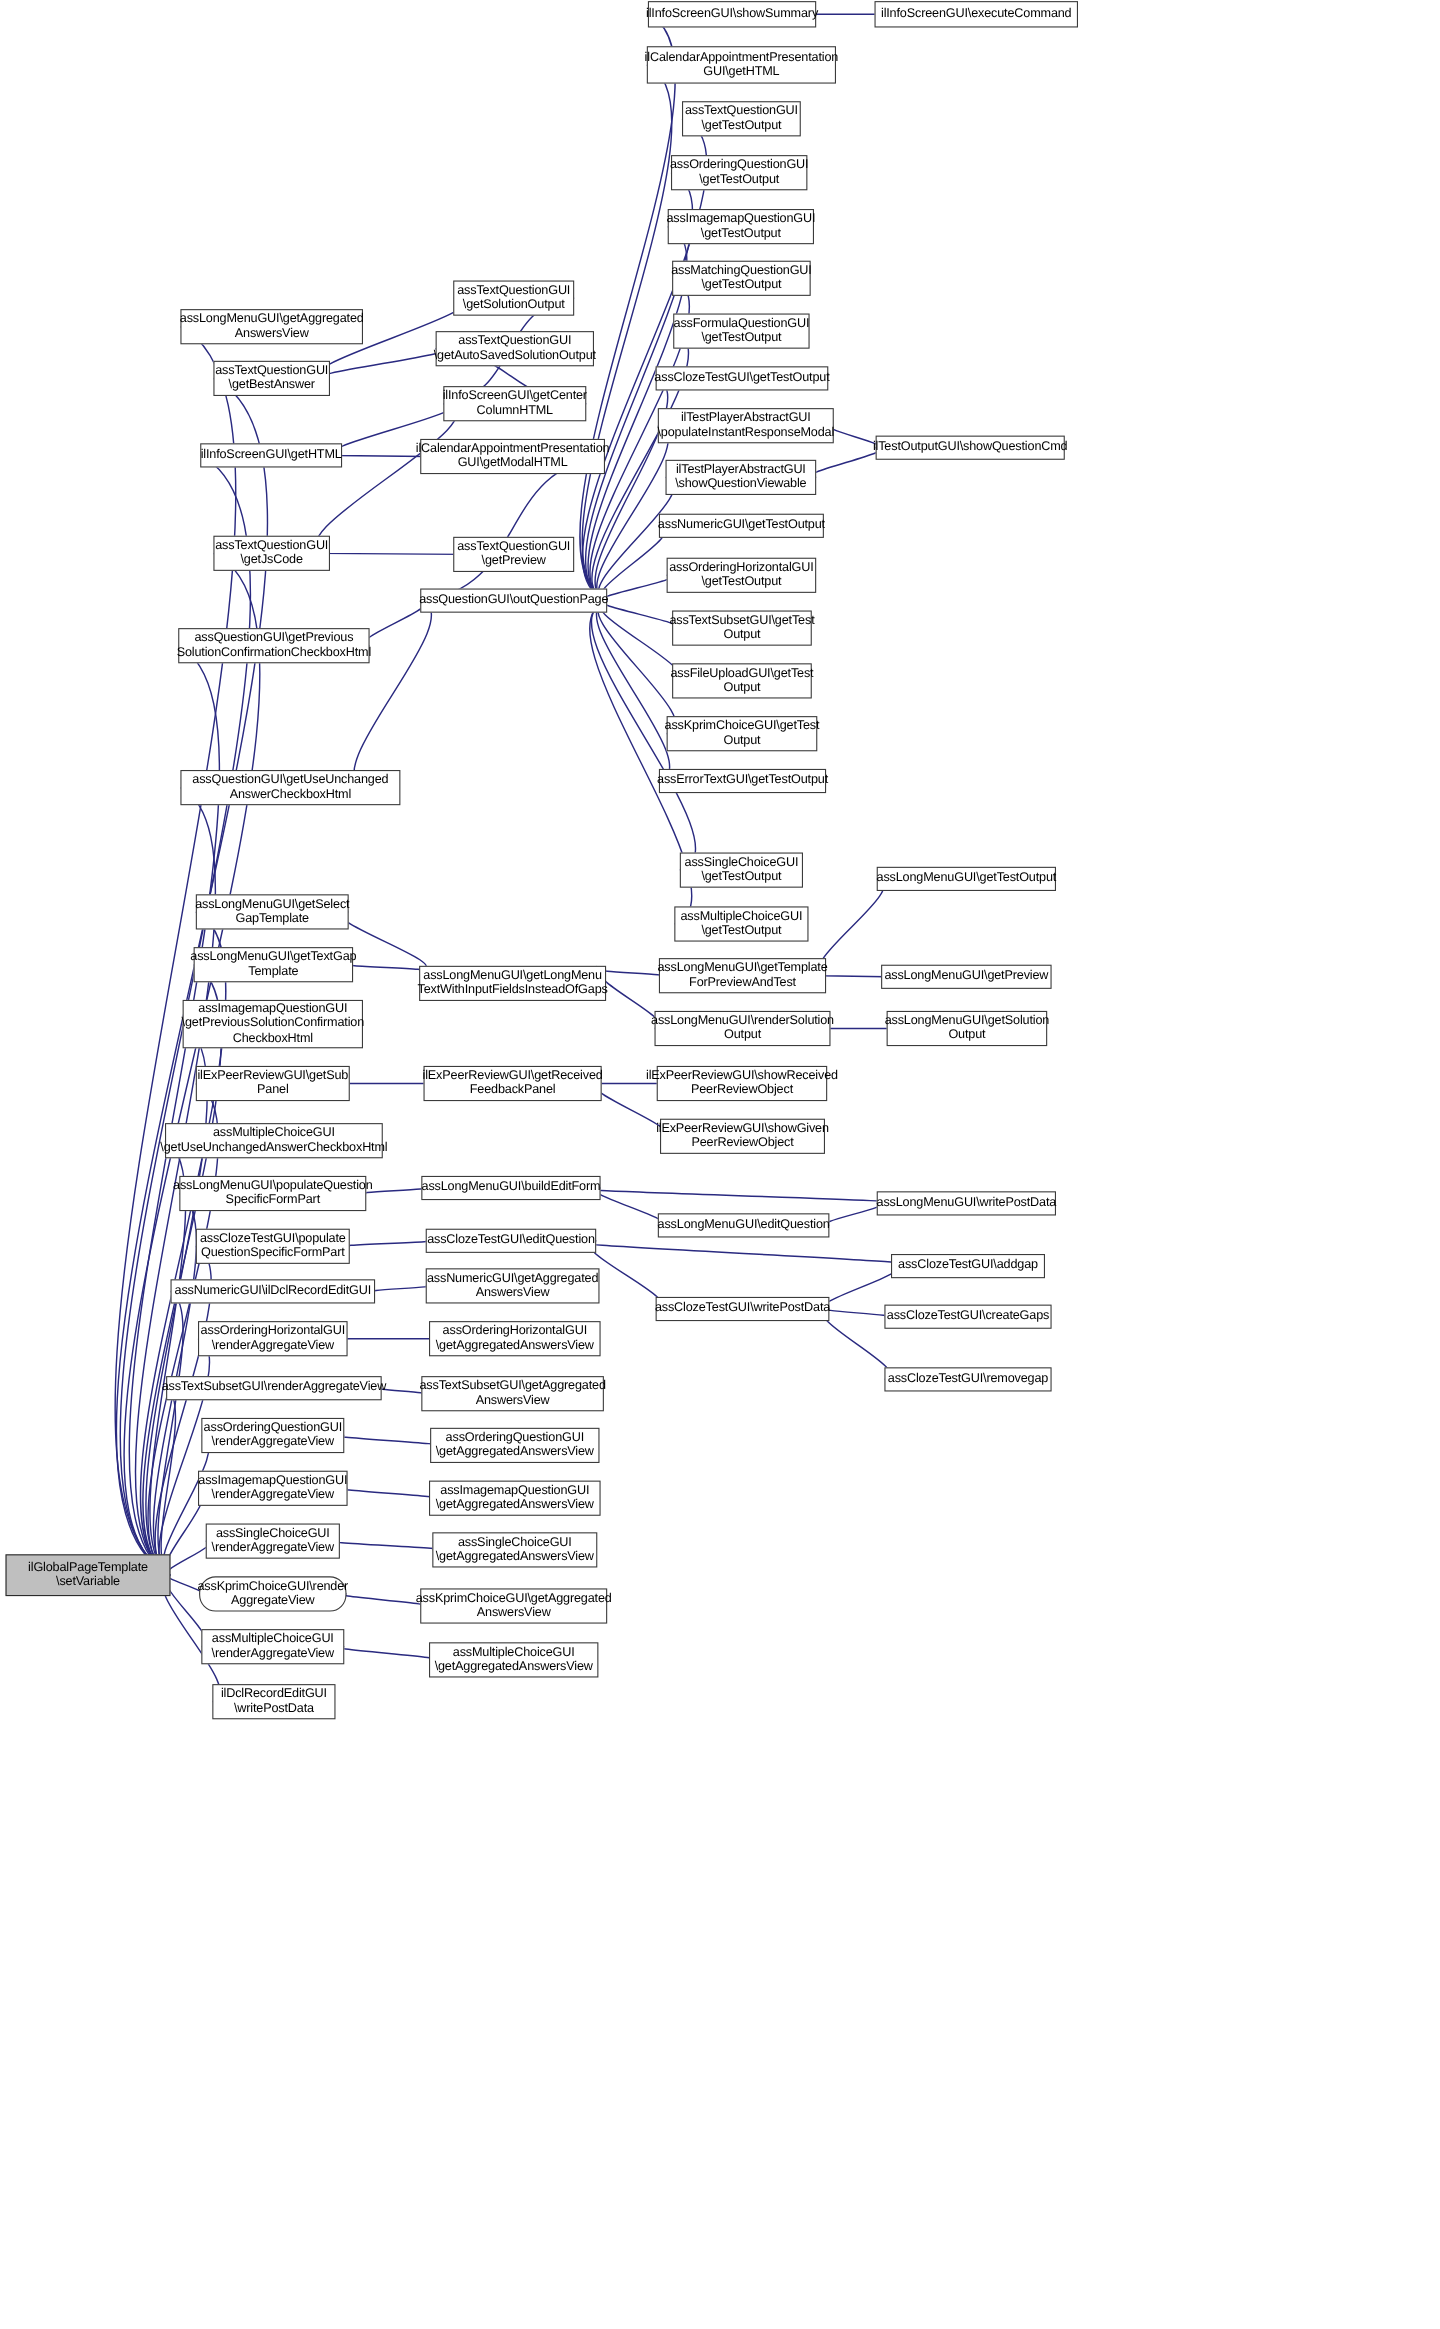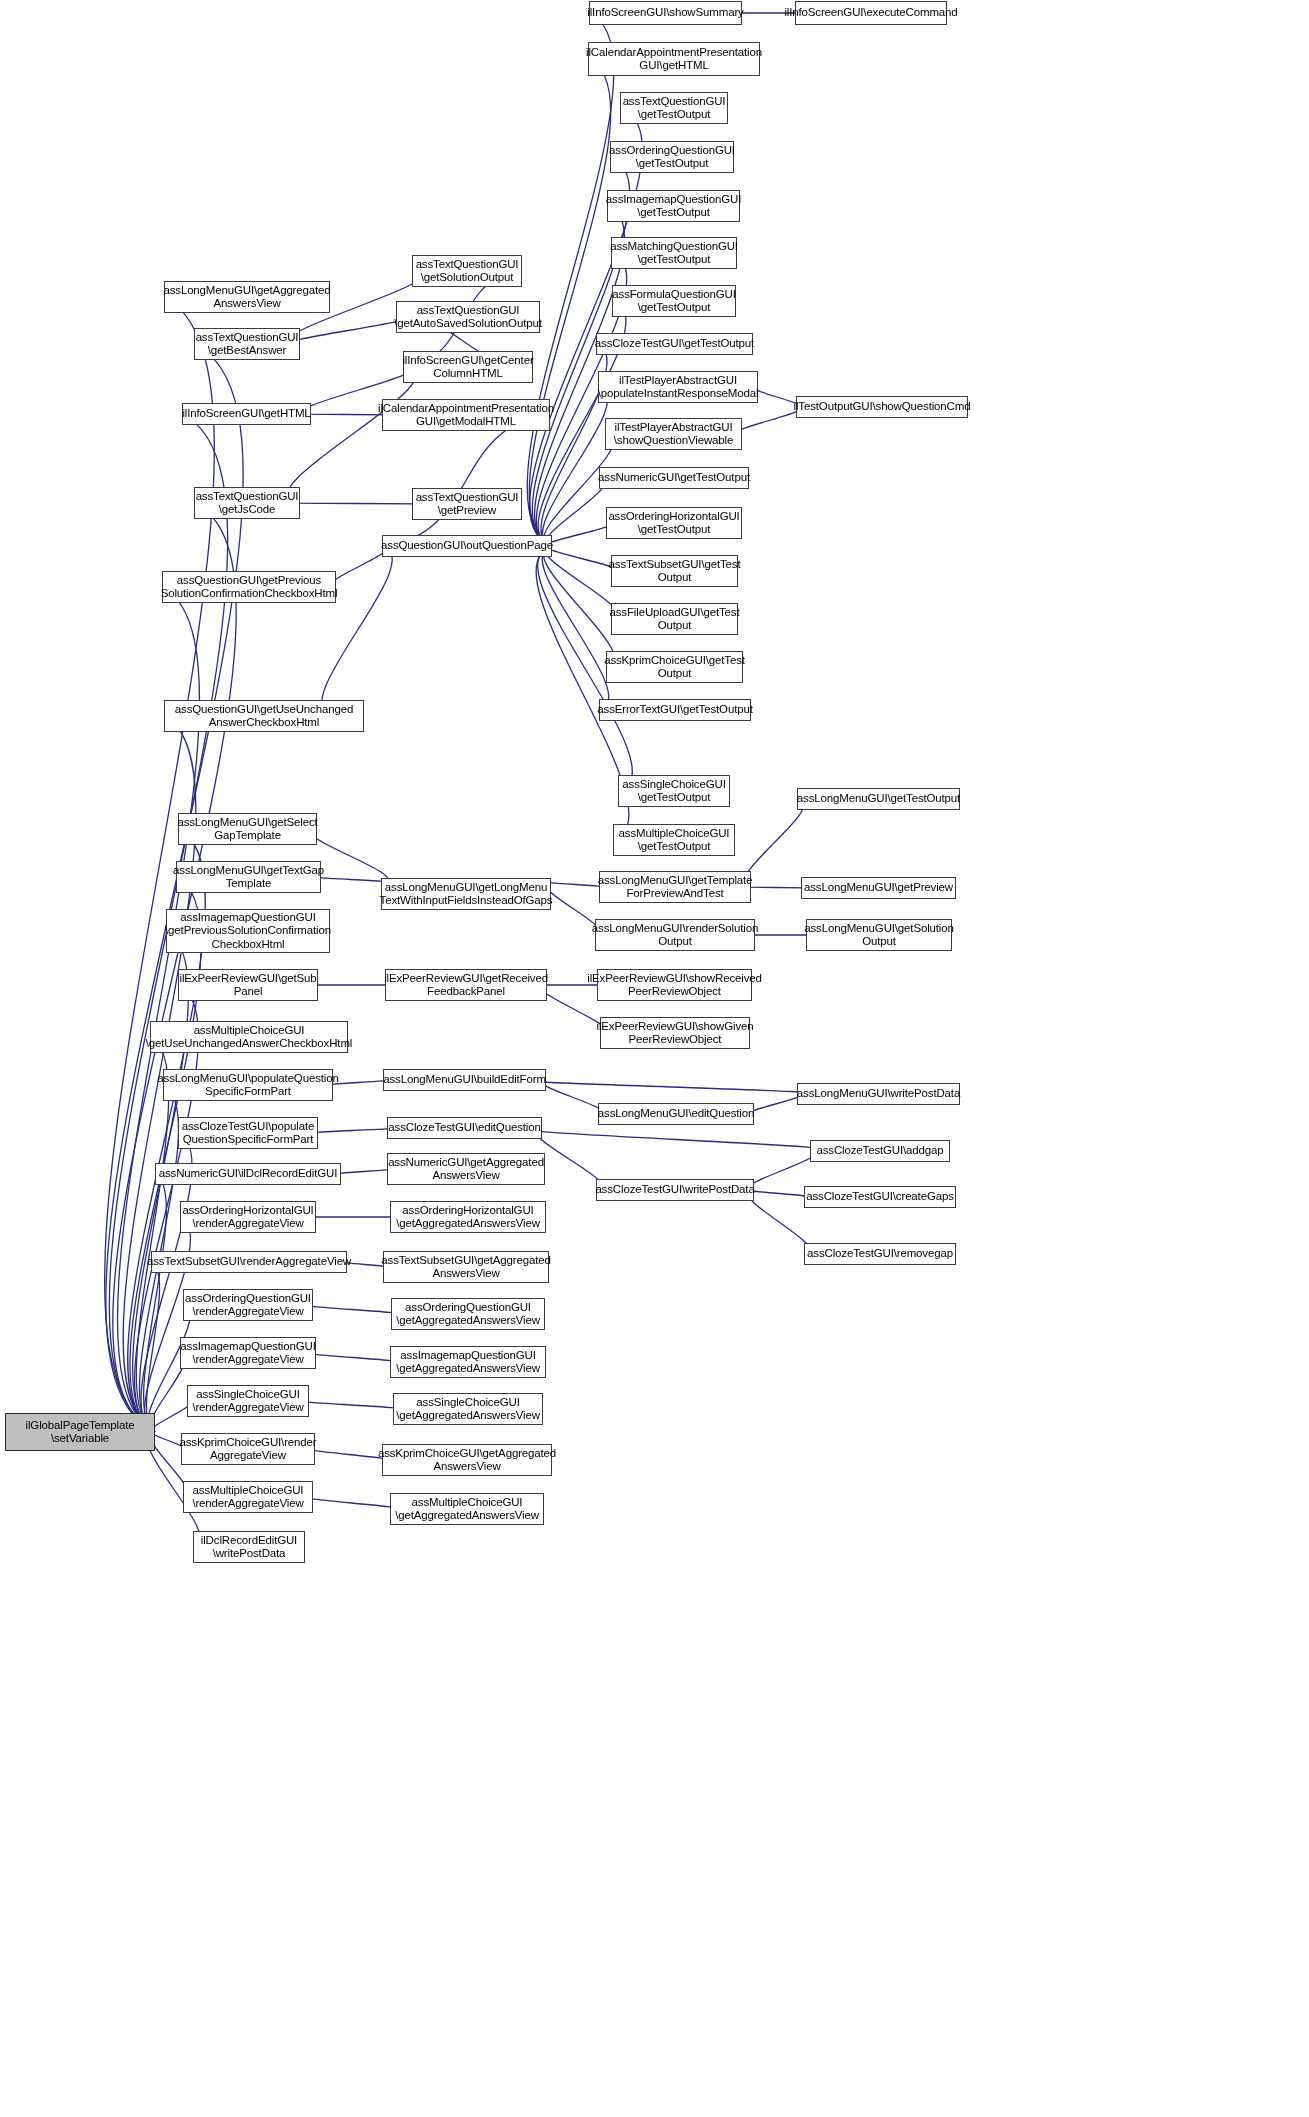--- a/index.html
+++ b/index.html
@@ -200,21 +200,21 @@
       <polygon points="155,1432 146.42344673582943,1437.0082665770549 145.65252059972426,1428.6437180003134" fill="#2a2a80"></polygon>
       <path d="M 183 1497 C 206.035 1491.8, 131.965 1437.2, 155 1432" fill="none" stroke="#2a2a80" stroke-width="1.3"></path>
       <polygon points="155,1432 147.14576213925295,1438.0787291128004 145.29606212708183,1429.8849137704233" fill="#2a2a80"></polygon>
       <path d="M 193 1547 C 228.36 1537.8, 119.64 1441.2, 155 1432" fill="none" stroke="#2a2a80" stroke-width="1.3"></path>
       <polygon points="155,1432 147.34753276026345,1438.3308565885477 145.23243022704867,1430.2015059826267" fill="#2a2a80"></polygon>
     </svg>
   <div id="node-layer">
       <div class="node root thick" style="left: 5px; top: 1413px; width: 150px; height: 38px;">ilGlobalPageTemplate
 \setVariable</div>
       <div class="node" style="left: 589px; top: 1px; width: 153px; height: 24px;">ilInfoScreenGUI\showSummary</div>
-      <div class="node" style="left: 795px; top: 1px; width: 152px; height: 24px;">ilInfoScreenGUI\executeCommand</div>
+      <div class="node" style="left: 795px; top: 1px; width: 185px; height: 24px;">ilInfoScreenGUI\executeCommand</div>
       <div class="node thick" style="left: 588px; top: 42px; width: 172px; height: 34px;">ilCalendarAppointmentPresentation
 GUI\getHTML</div>
       <div class="node thick" style="left: 620px; top: 92px; width: 108px; height: 32px;">assTextQuestionGUI
 \getTestOutput</div>
       <div class="node thick" style="left: 610px; top: 141px; width: 124px; height: 32px;">assOrderingQuestionGUI
 \getTestOutput</div>
       <div class="node thick" style="left: 607px; top: 190px; width: 133px; height: 32px;">assImagemapQuestionGUI
 \getTestOutput</div>
       <div class="node thick" style="left: 611px; top: 237px; width: 126px; height: 32px;">assMatchingQuestionGUI
 \getTestOutput</div>
@@ -320,20 +320,20 @@
       <div class="node" style="left: 155px; top: 1163px; width: 186px; height: 22px;">assNumericGUI\ilDclRecordEditGUI</div>
       <div class="node thick" style="left: 180px; top: 1201px; width: 136px; height: 32px;">assOrderingHorizontalGUI
 \renderAggregateView</div>
       <div class="node" style="left: 151px; top: 1251px; width: 196px; height: 22px;">assTextSubsetGUI\renderAggregateView</div>
       <div class="node thick" style="left: 183px; top: 1289px; width: 130px; height: 32px;">assOrderingQuestionGUI
 \renderAggregateView</div>
       <div class="node thick" style="left: 180px; top: 1337px; width: 136px; height: 32px;">assImagemapQuestionGUI
 \renderAggregateView</div>
       <div class="node thick" style="left: 187px; top: 1385px; width: 122px; height: 32px;">assSingleChoiceGUI
 \renderAggregateView</div>
-      <div class="node thick" style="left: 181px; top: 1433px; width: 134px; height: 32px;">assKprimChoiceGUI\render
+      <div class="node thick" style="left: 181px; top: 1433px; width: 134px; height: 32px; border-radius: 15px;">assKprimChoiceGUI\render
 AggregateView</div>
       <div class="node thick" style="left: 183px; top: 1481px; width: 130px; height: 32px;">assMultipleChoiceGUI
 \renderAggregateView</div>
       <div class="node thick" style="left: 193px; top: 1531px; width: 112px; height: 32px;">ilDclRecordEditGUI
 \writePostData</div>
     </div>
 </div>
 
 </body></html>

